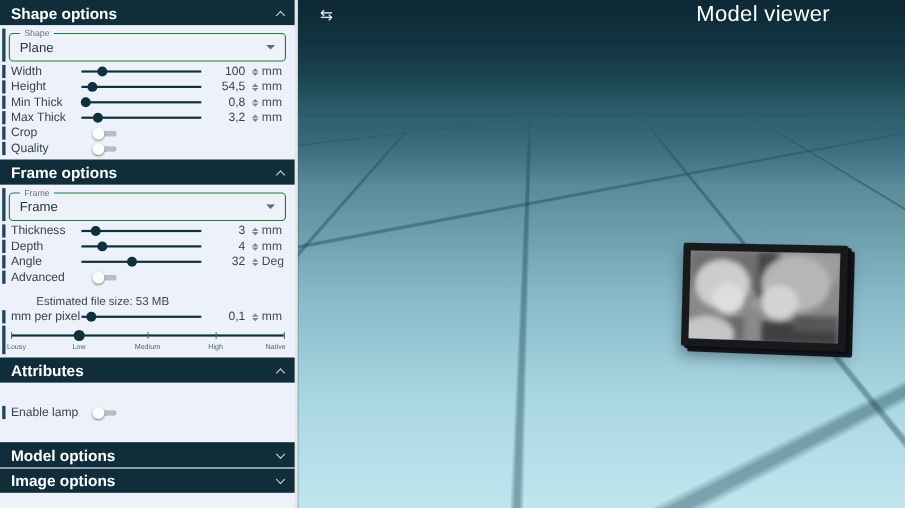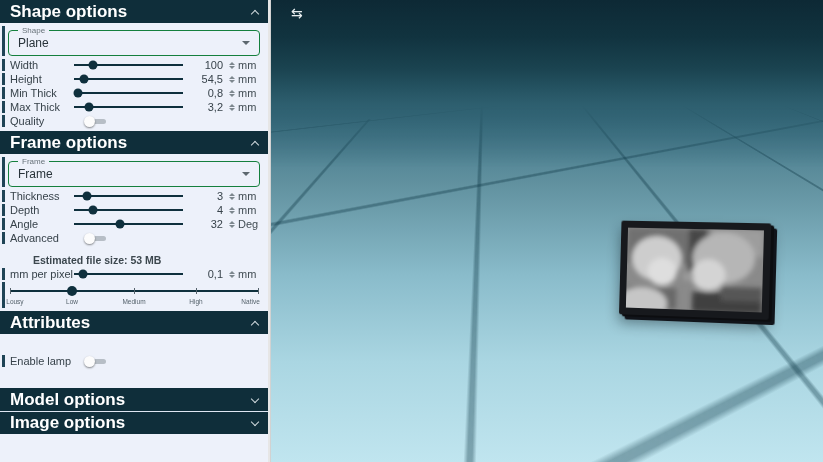--- a/index.html
+++ b/index.html
@@ -9,21 +9,21 @@
     display:flex;
     background:#edf1fa;
   }
 
   
   .sidebar { width:268px; height:462px; background:#edf1fa; flex-shrink:0; display:flex; flex-direction:column; }
 
   .sec-header {
     height:23px; background:#0f2e3a; color:#fff;
     display:flex; align-items:center; justify-content:space-between;
-    padding:0 10px; font-size:17px; font-weight:bold; cursor:pointer; flex-shrink:0;
+    padding:0 10px; font-size:14px; font-weight:bold; cursor:pointer; flex-shrink:0;
   }
   .sec-header.gap { border-top:1px solid #dfe6f2; }
   .chev { width:6px; height:6px; border-right:1.7px solid #cfd8dc; border-bottom:1.7px solid #cfd8dc; margin-top:2px; }
   .chev.up   { transform:rotate(-135deg); margin-top:5px; }
   .chev.down { transform:rotate(45deg); margin-top:-2px; }
 
   .sec-body { background:#edf1fa; }
 
   
   .field-row { position:relative; margin:7px 8px 2px 8px; height:26px; }
@@ -49,21 +49,21 @@
   .spin i { display:block; width:0; height:0; border-left:3px solid transparent; border-right:3px solid transparent; }
   .spin .u { border-bottom:3px solid #7d878e; }
   .spin .d { border-top:3px solid #7d878e; }
   .s-unit { width:22px; flex-shrink:0; color:#414c53; }
 
   .switch { position:relative; width:23px; height:12px; margin-left:10px; cursor:pointer; }
   .switch .pill { position:absolute; left:5px; top:4px; width:17px; height:5px; border-radius:3px; background:#b7bec6; }
   .switch .knob { position:absolute; left:0; top:0.5px; width:11px; height:11px; border-radius:50%; background:#fcfcfc; box-shadow:0 1px 2px rgba(0,0,0,.45); }
 
   
-  .filesize { font-size:10.5px; color:#3c474e; padding:6px 0 3px 33px; height:19px;font-weight:bold; }
+  .filesize { font-size:10.5px; color:#3c474e; padding:6px 0 3px 33px; height:19px; }
   .pm-row { position:relative; display:flex; height:30px; padding:0 8px 0 10px; font-size:11px; color:#37424a; }
   .pm-row::before { content:""; position:absolute; left:2px; top:1px; bottom:3px; width:3px; background:#1f4456; }
   .pm-labels { width:64px; flex-shrink:0; display:flex; flex-direction:column; justify-content:space-between; padding:1px 0 3px; }
   .q-slider { flex:1; position:relative; margin-right:2px; }
   .q-track { position:absolute; left:0; right:0; top:9px; height:2px; background:#0f303d; cursor:pointer; }
   .q-tick { position:absolute; top:-2px; width:1px; height:6px; background:#55626b; }
   .q-thumb { position:absolute; top:50%; width:10px; height:10px; border-radius:50%; background:#0f303d; transform:translate(-50%,-50%); cursor:pointer; }
   .q-ticklabels { position:absolute; left:0; right:0; top:17px; height:9px; font-size:6.5px; color:#55626b; }
   .q-ticklabels span { position:absolute; transform:translateX(-50%); white-space:nowrap; }
 
@@ -158,20 +158,27 @@
       <span class="s-label">Max Thick</span>
       <span class="s-track">
           <span class="s-thumb" style="left:14%"></span>
         </span>
       <span class="s-value">3,2</span>
       <span class="spin">
           <i class="u"></i>
           <i class="d"></i>
         </span>
       <span class="s-unit">mm</span>
+    </div>
+    <div class="srow">
+      <span class="s-label">Crop</span>
+      <span class="switch">
+          <span class="pill"></span>
+          <span class="knob"></span>
+        </span>
     </div>
     <div class="srow" style="margin-bottom:3px">
       <span class="s-label">Quality</span>
       <span class="switch">
           <span class="pill"></span>
           <span class="knob"></span>
         </span>
     </div>
   </div>
 
@@ -323,13 +330,14 @@
             <ellipse cx="128" cy="94" rx="12" ry="9" fill="#9a9a9a"></ellipse>
             <rect x="138" y="124" width="142" height="40" fill="#3f3f3f"></rect>
             <rect x="196" y="112" width="84" height="28" fill="#565656"></rect>
           </g>
         </svg>
       </div>
     </div>
   </div>
 
   <span class="pan-icon">⇆</span>
+  <div class="viewer-title">Model viewer</div>
 </div>
 
 </body></html>

